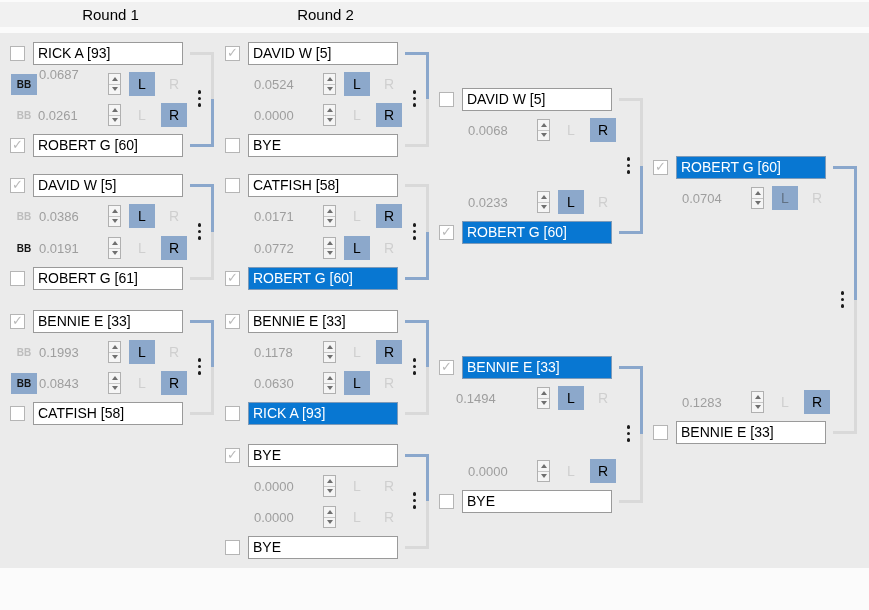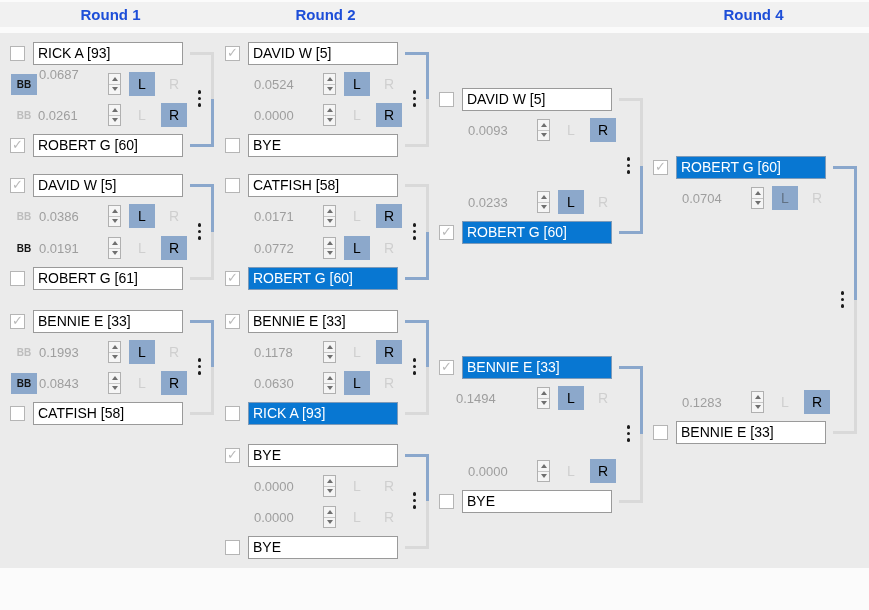--- a/index.html
+++ b/index.html
@@ -6,21 +6,21 @@
   body{
     width:869px;height:610px;overflow:hidden;position:relative;
     background:#fbfbfb;
     font-family:"Liberation Sans","DejaVu Sans",sans-serif;
   }
   #stage{position:absolute;left:0;top:0;width:869px;height:610px;}
   .header-band{position:absolute;left:0;top:2px;width:869px;height:25px;background:#f1f1f1;}
   .main-band{position:absolute;left:0;top:33px;width:869px;height:535px;background:#ebebeb;}
   .round-header{
     position:absolute;top:6px;width:215px;text-align:center;
-    font-size:15px;font-weight:bold;color:#1d4ed8;
+    font-size:15px;font-weight:normal;color:#000000;
   }
   .field{
     position:absolute;width:150px;height:23px;box-sizing:border-box;
     background:#fff;border:1px solid #9a9a9a;
     font-size:14px;color:#000;line-height:20px;padding-left:4px;
     white-space:nowrap;overflow:hidden;
   }
   .field.selected{background:#0877d2;color:#fff;border-color:#7d9ab8;}
   .cb{
     position:absolute;width:15px;height:15px;box-sizing:border-box;
@@ -317,21 +317,21 @@
     <div class="vline" style="left: 426px; top: 501px; width: 3px; height: 48px; background: rgb(217, 217, 217);"></div>
     <div class="dots" style="left: 412px; top: 492px;">
       <div class="dot"></div>
       <div class="dot"></div>
       <div class="dot"></div>
     </div>
     <div class="cb" style="left: 439px; top: 92px;"></div>
     <div class="field" style="left: 462px; top: 88px;">DAVID W [5]</div>
     <div class="cb checked" style="left: 439px; top: 225px;"></div>
     <div class="field selected" style="left: 462px; top: 221px;">ROBERT G [60]</div>
-    <div class="val" style="left: 468px; top: 123px;">0.0093</div>
+    <div class="val" style="left: 468px; top: 123px;">0.0068</div>
     <div class="spin" style="left: 537px; top: 119px;">
       <div class="half">
         <div class="tri-up"></div>
       </div>
       <div class="half">
         <div class="tri-dn"></div>
       </div>
     </div>
     <div class="lr off" style="left: 558px; top: 118px;">L</div>
     <div class="lr on" style="left: 590px; top: 118px;">R</div>
@@ -383,21 +383,20 @@
     <div class="lr on" style="left: 590px; top: 459px;">R</div>
     <div class="hline" style="left: 619px; top: 366px; width: 24px; height: 3px; background: rgb(138, 167, 204);"></div>
     <div class="hline" style="left: 619px; top: 500px; width: 24px; height: 3px; background: rgb(217, 217, 217);"></div>
     <div class="vline" style="left: 640px; top: 366px; width: 3px; height: 68px; background: rgb(138, 167, 204);"></div>
     <div class="vline" style="left: 640px; top: 434px; width: 3px; height: 69px; background: rgb(217, 217, 217);"></div>
     <div class="dots" style="left: 626px; top: 425px;">
       <div class="dot"></div>
       <div class="dot"></div>
       <div class="dot"></div>
     </div>
-    <div class="round-header" style="left: 646px; top: 6px;">Round 4</div>
     <div class="cb checked" style="left: 653px; top: 160px;"></div>
     <div class="field selected" style="left: 676px; top: 156px;">ROBERT G [60]</div>
     <div class="cb" style="left: 653px; top: 425px;"></div>
     <div class="field" style="left: 676px; top: 421px;">BENNIE E [33]</div>
     <div class="val" style="left: 682px; top: 191px;">0.0704</div>
     <div class="spin" style="left: 751px; top: 187px;">
       <div class="half">
         <div class="tri-up"></div>
       </div>
       <div class="half">

